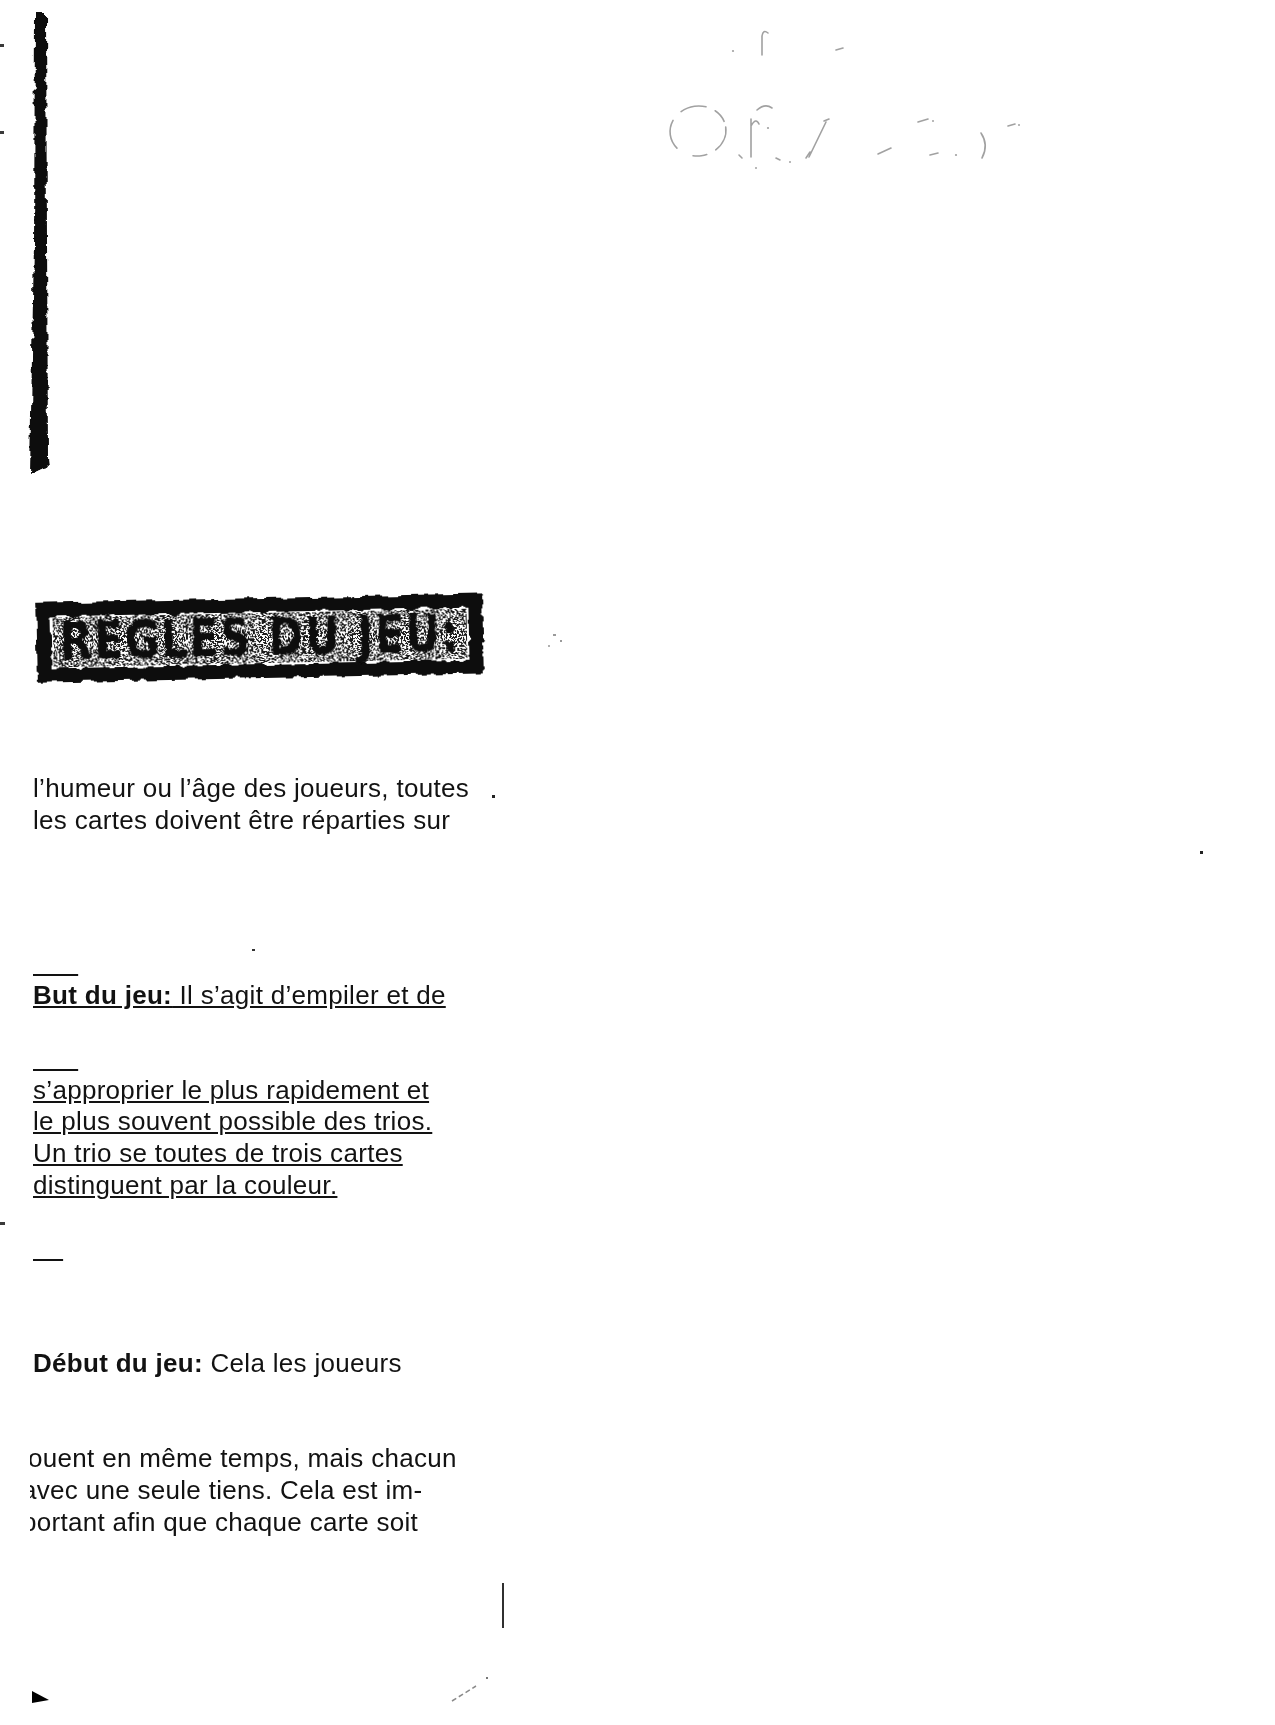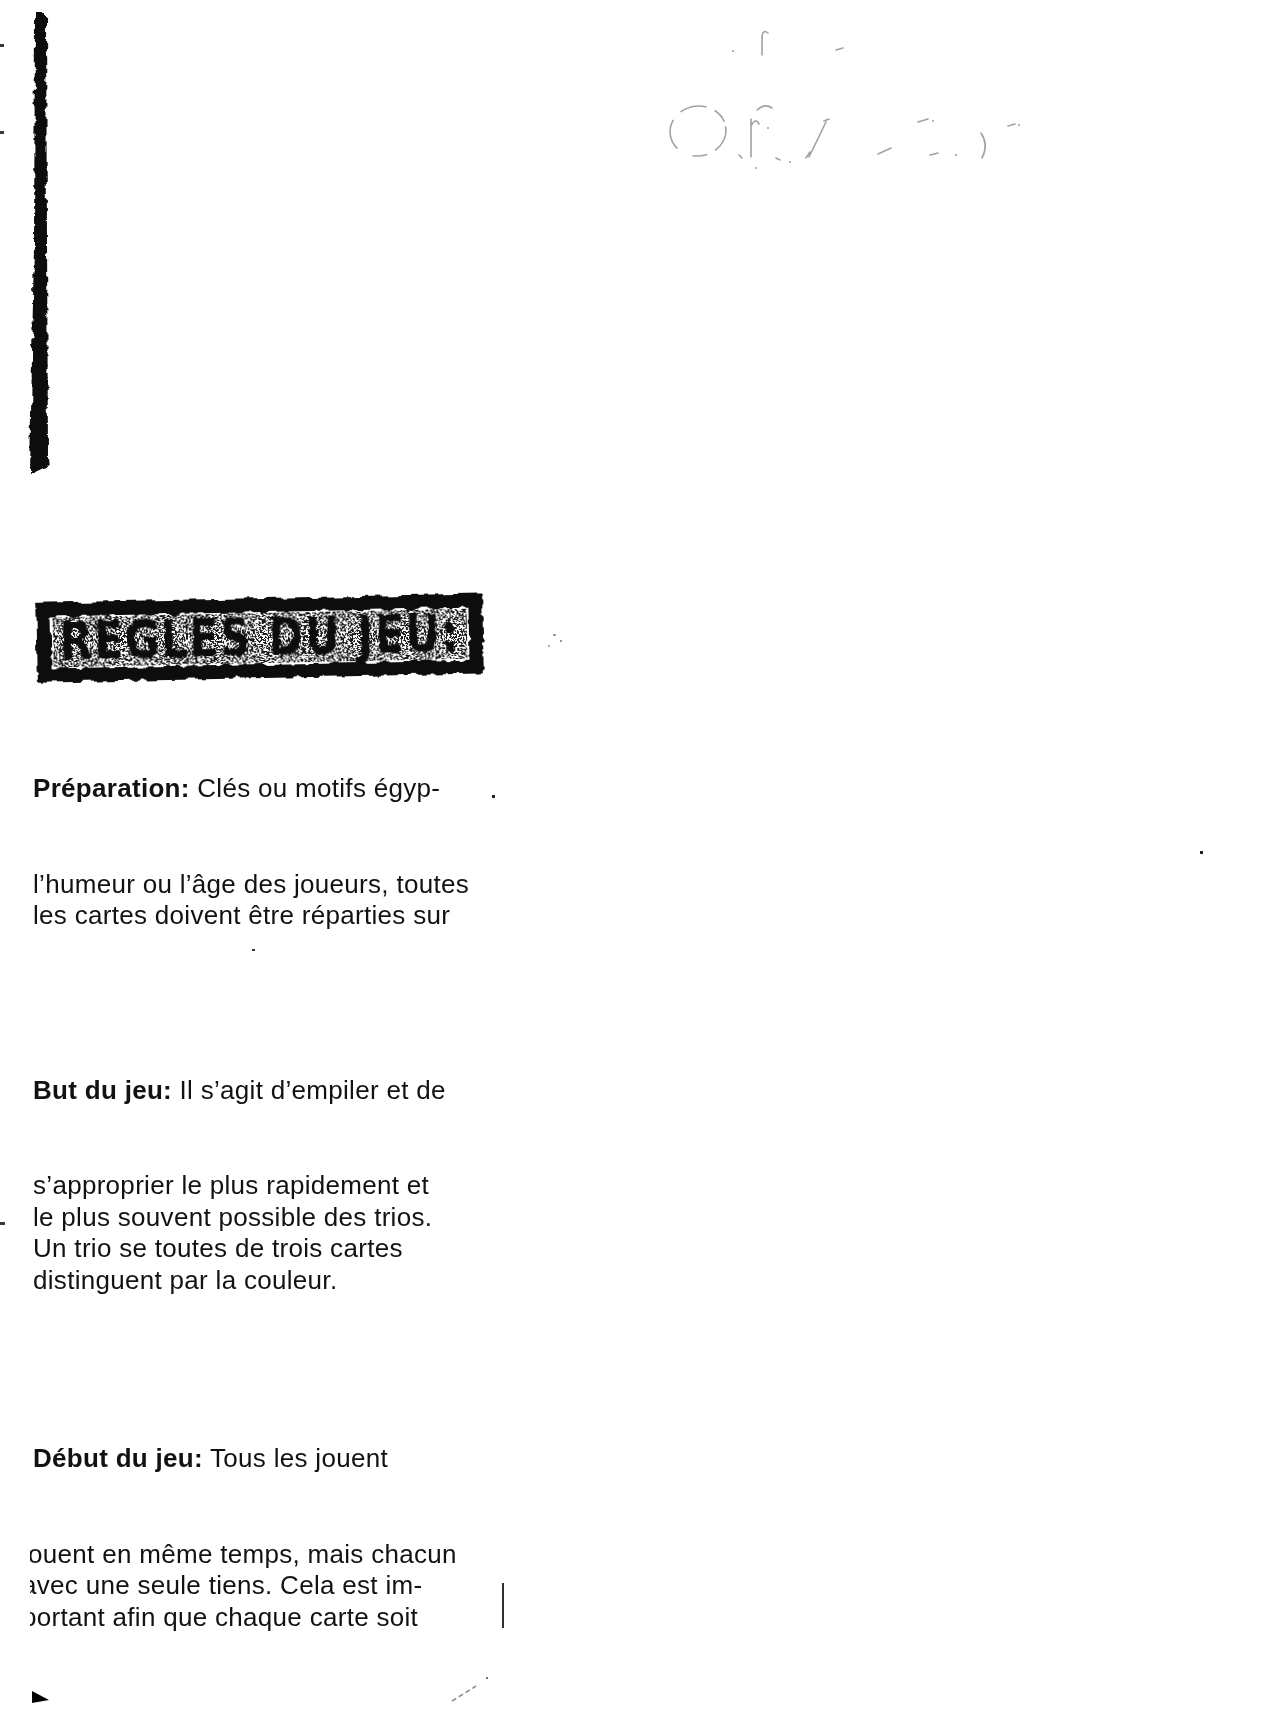--- a/index.html
+++ b/index.html
@@ -17,21 +17,21 @@
     overflow:hidden;
   }
   .para{
     margin:0 0 0 3px;
     font-size:26px;
     line-height:31.7px;
     letter-spacing:0.3px;
     white-space:pre;
   }
   .para strong{font-weight:bold;}
-  .p2{margin-top:16px;}
+  .p2{margin-top:16px;text-decoration:underline;}
   .p3{margin-top:20px;}
   .lines-clip{margin-left:-11px;}
   .line{white-space:pre;}
 </style>
 </head>
 <body>
 
 <div class="page">
 
   <svg class="artifacts" width="1275" height="1725" viewBox="0 0 1275 1725">
@@ -105,28 +105,27 @@
       <rect x="5" y="10" width="446" height="80" fill="#0e0e0e" filter="url(#roughEdge)"></rect>
       <rect x="19" y="24" width="418" height="52" fill="#ffffff" filter="url(#roughEdge)"></rect>
       <rect x="21" y="25" width="414" height="50" fill="#ffffff" filter="url(#speck)" opacity="0.95"></rect>
       <text x="228" y="67" text-anchor="middle" textLength="400" lengthAdjust="spacingAndGlyphs" font-family="DejaVu Sans, sans-serif" font-size="51" font-weight="bold" letter-spacing="2" fill="#0c0c0c" filter="url(#roughText)">RÈGLES DU JEU:</text>
     </g>
   </svg>
 
   <div class="text-column">
 
     <div class="para p1">
-      <div class="line"><strong>Préparation:</strong><span> Clés ou motifs égyp-</span></div>
       <div class="lines"><div class="line">l’humeur ou l’âge des joueurs, toutes</div><div class="line">les cartes doivent être réparties sur</div></div>
     </div>
 
     <div class="para p2">
       <div class="line"><strong>But du jeu:</strong><span> Il s’agit d’empiler et de</span></div>
       <div class="lines"><div class="line">s’approprier le plus rapidement et</div><div class="line">le plus souvent possible des trios.</div><div class="line">Un trio se toutes de trois cartes</div><div class="line">distinguent par la couleur.</div></div>
     </div>
 
     <div class="para p3">
-      <div class="line"><strong>Début du jeu:</strong><span> Tous les jouent</span></div>
+      <div class="line"><strong>Début du jeu:</strong><span> Cela les joueurs</span></div>
       <div class="lines lines-clip"><div class="line">jouent en même temps, mais chacun</div><div class="line">avec une seule tiens. Cela est im-</div><div class="line">portant afin que chaque carte soit</div></div>
     </div>
 
   </div>
 </div>
 
 </body></html>

